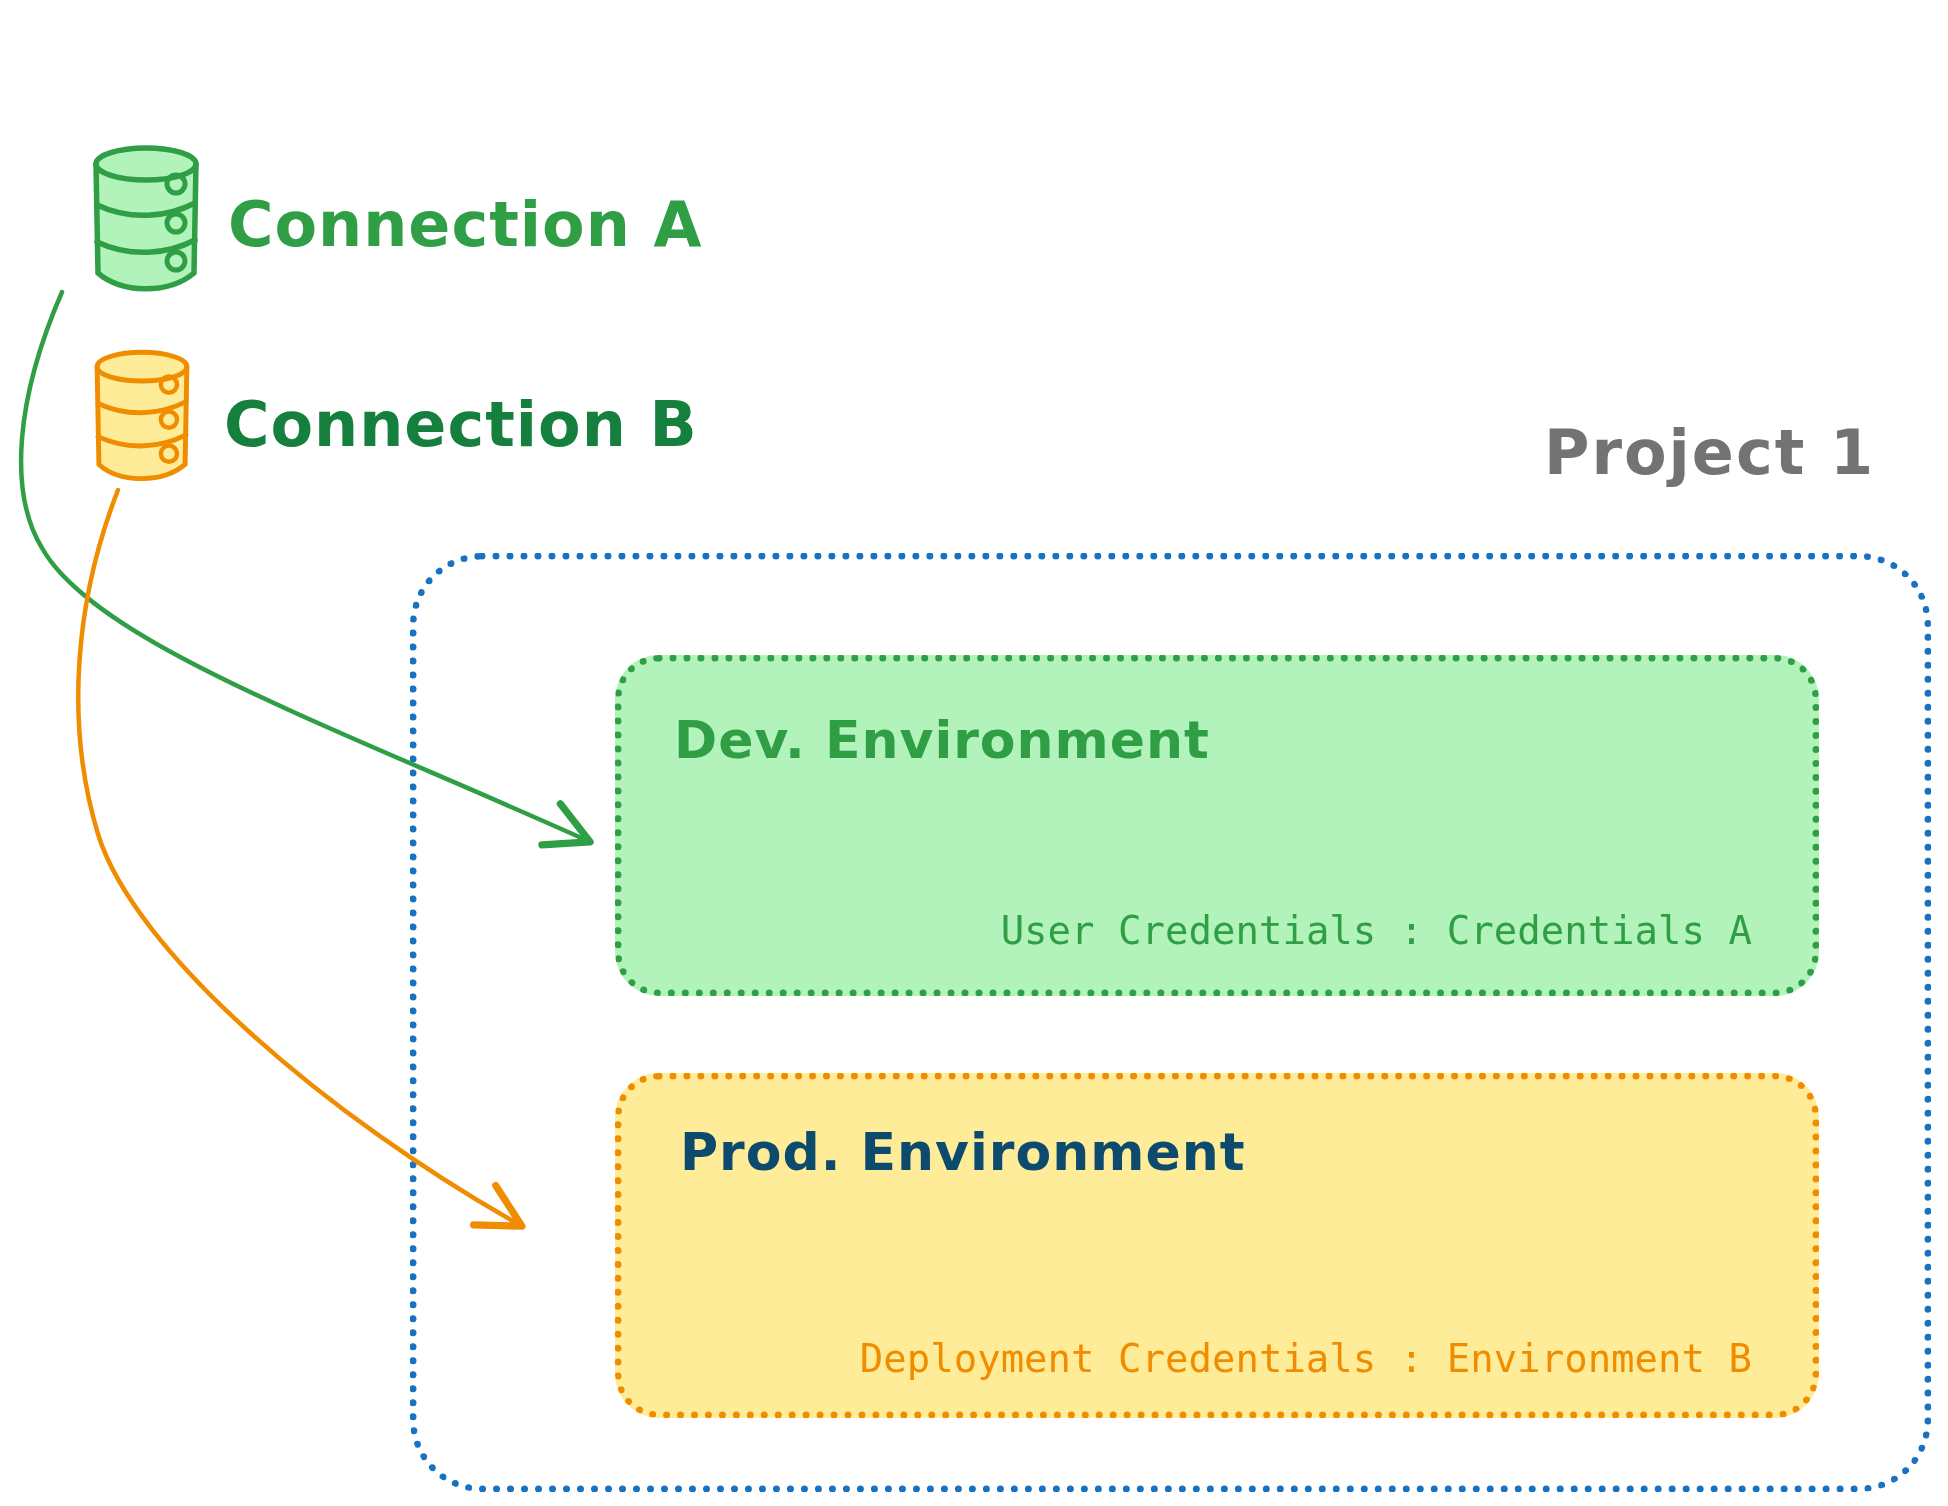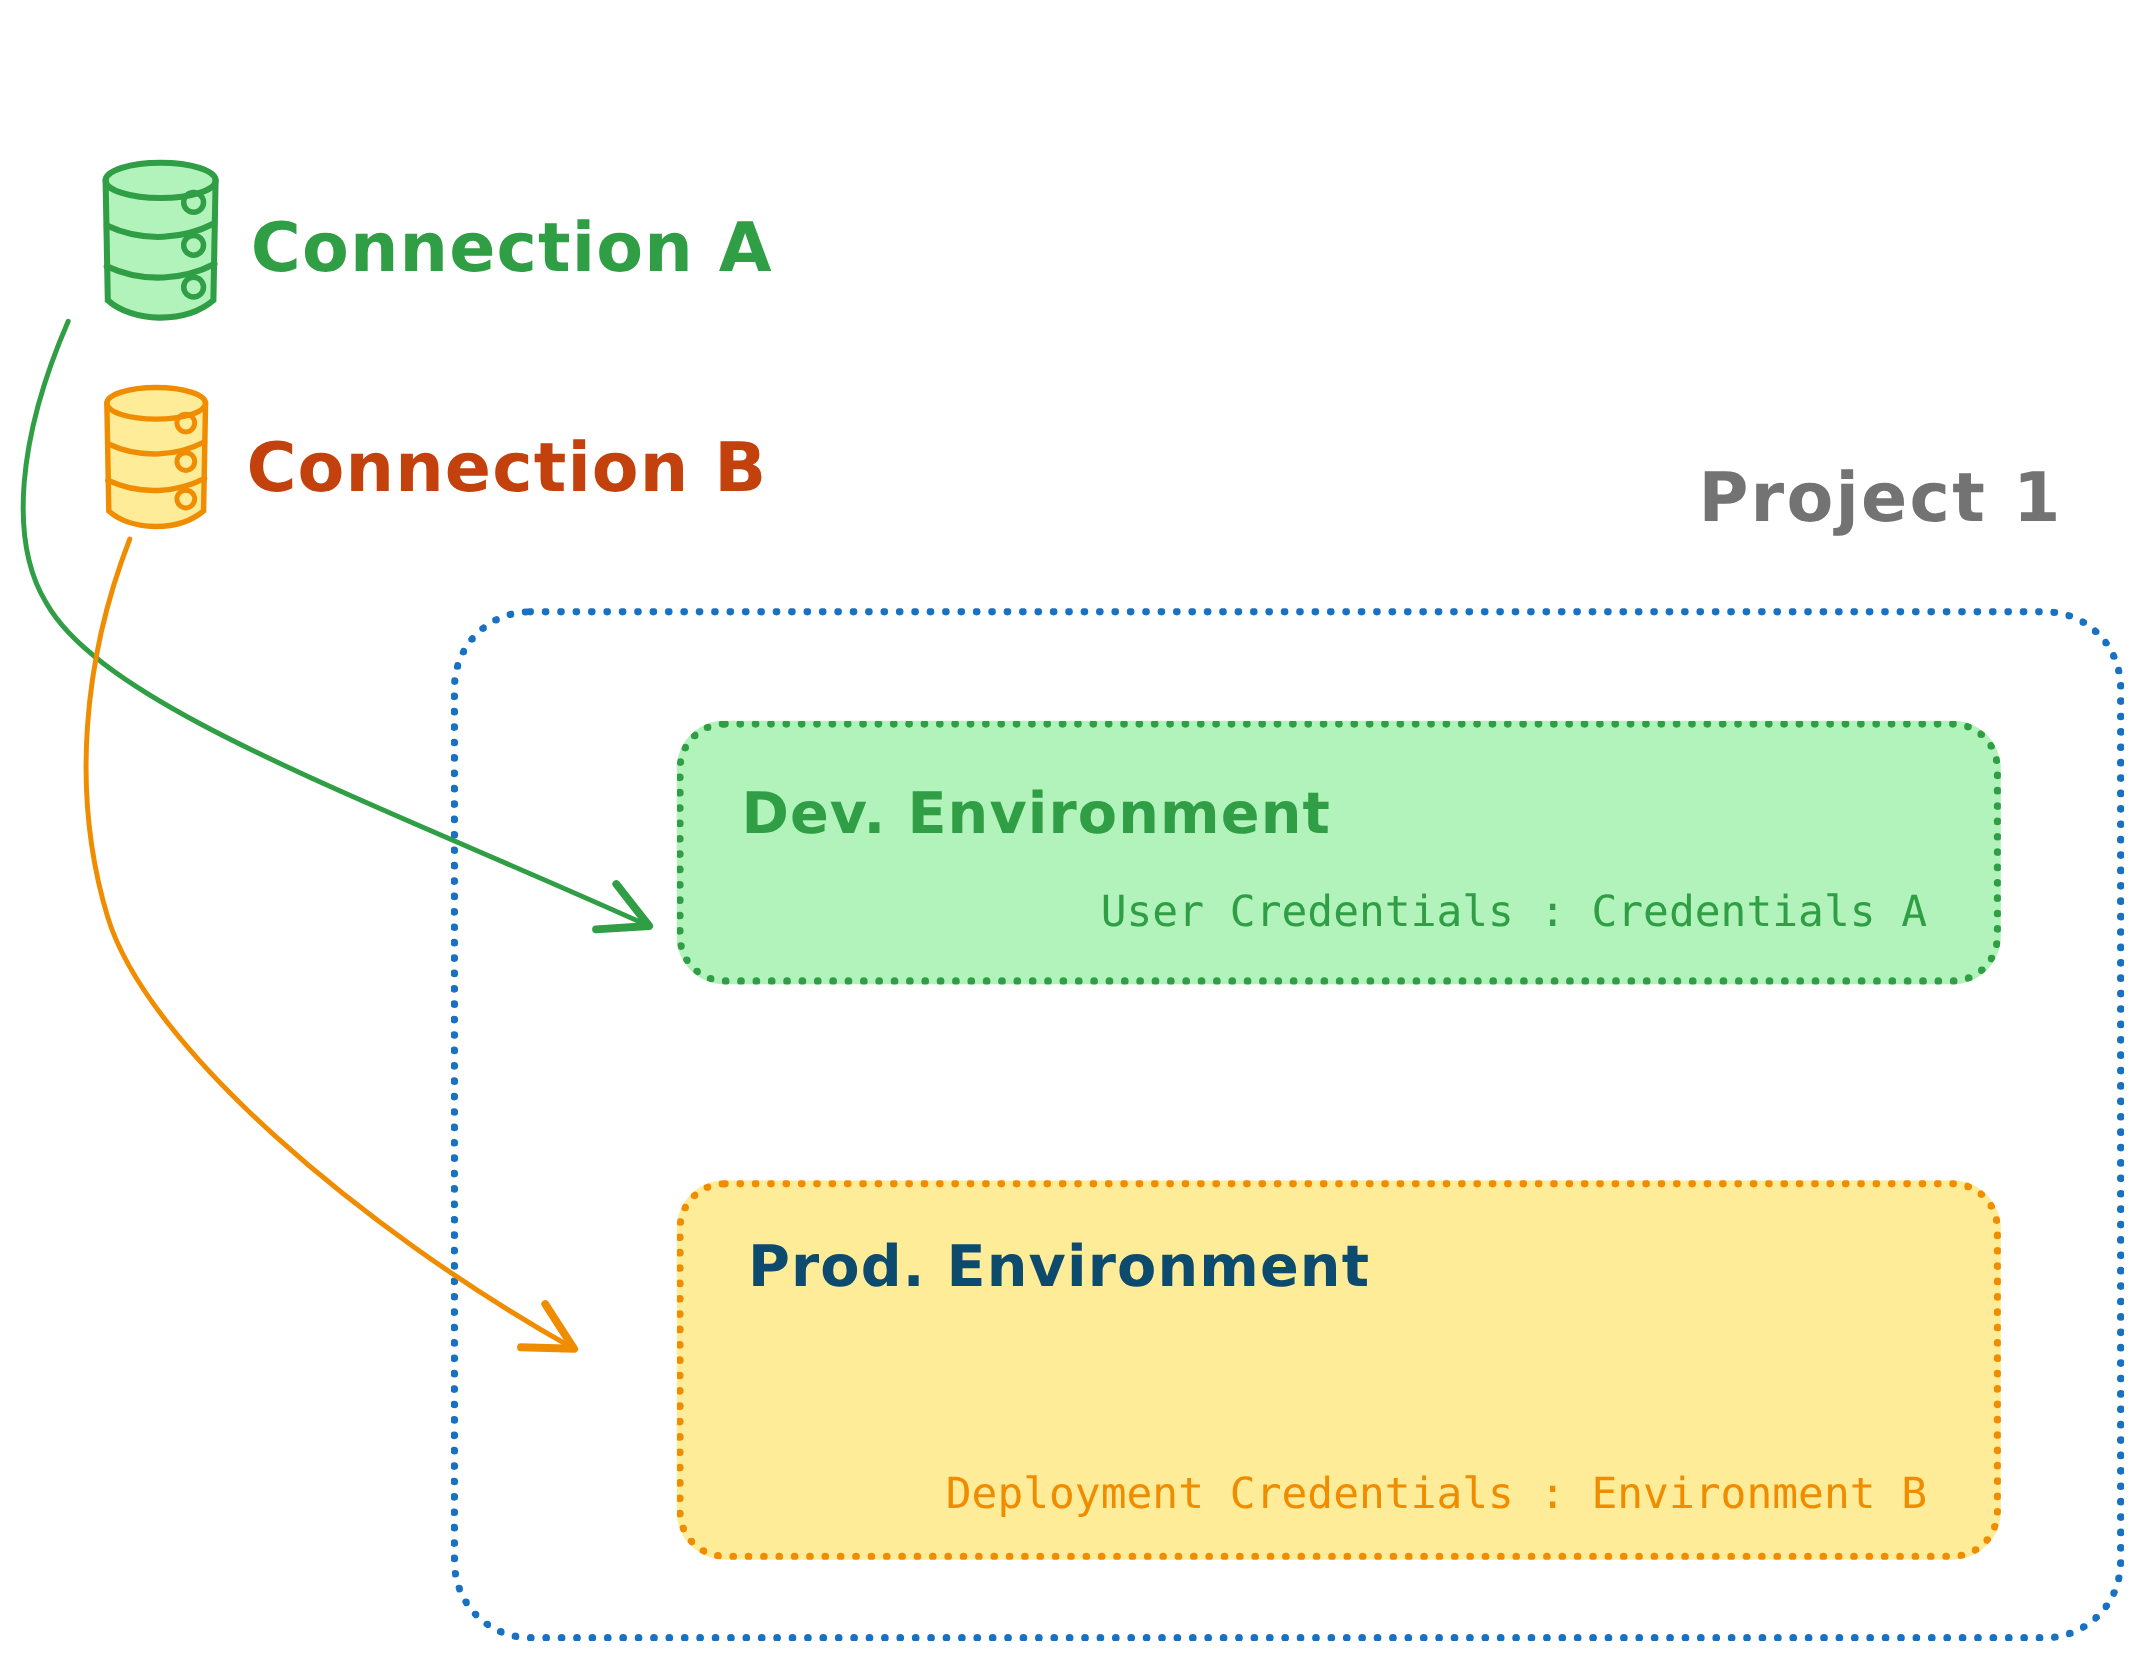--- a/index.html
+++ b/index.html
@@ -26,21 +26,21 @@
     color: #1e1e1e;
   }
 
   .conn-label {
     font-size: 62px;
     font-weight: 700;
     letter-spacing: 1px;
     white-space: nowrap;
   }
   .conn-a-label { left: 228px; top: 188px; color: #2f9e44; }
-  .conn-b-label { left: 224px; top: 388px; color: #c2410c; }
+  .conn-b-label { left: 224px; top: 388px; color: #15803d; }
 
   .project-label {
     left: 1544px;
     top: 416px;
     font-size: 62px;
     font-weight: 700;
     letter-spacing: 2px;
     color: #737373;
     white-space: nowrap;
   }
@@ -57,21 +57,21 @@
   }
 
   .env-box {
     box-sizing: border-box;
     border-radius: 44px;
   }
   .env-dev {
     left: 615px;
     top: 655px;
     width: 1204px;
-    height: 240px;
+    height: 341px;
     background: #b2f2bb;
     border: 7px dotted #2f9e44;
   }
   .env-prod {
     left: 615px;
     top: 1073px;
     width: 1204px;
     height: 345px;
     background: #ffec99;
     border: 7px dotted #f08c00;

